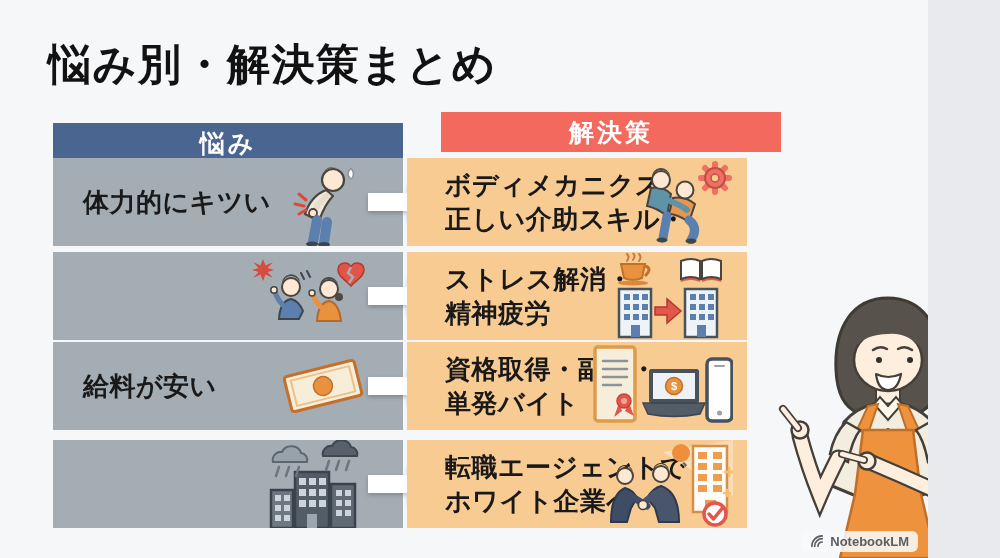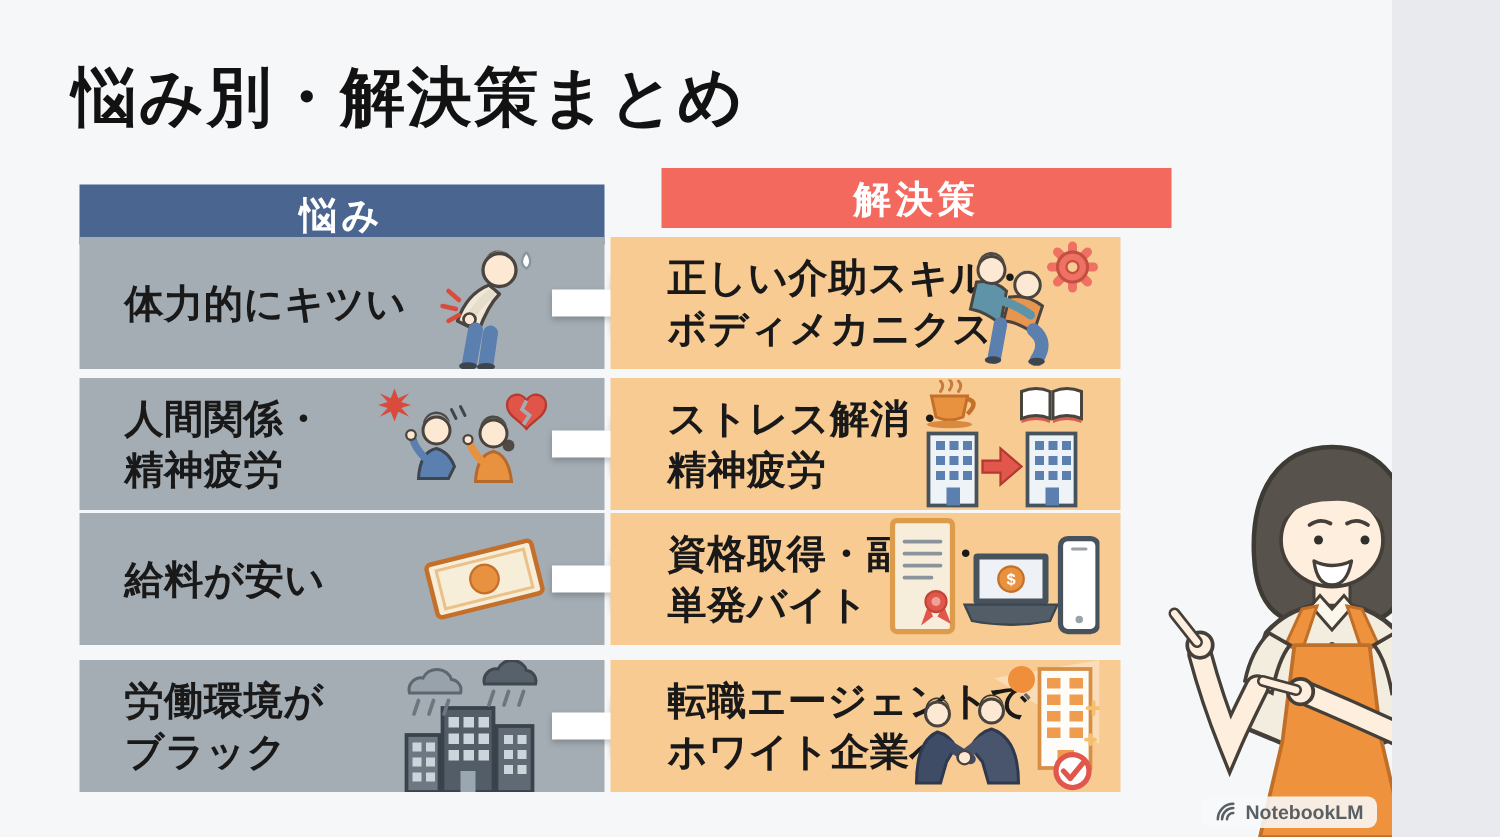--- a/index.html
+++ b/index.html
@@ -74,22 +74,22 @@
           </svg>
         </div>
       </div>
       <div class="arrow">
         <svg width="70" height="44" viewBox="0 0 70 44">
             <polygon points="0,13 40,13 40,2 68,22 40,42 40,31 0,31" fill="#ffffff"></polygon>
           </svg>
       </div>
       <div class="cell solution">
         <div class="cell-text">
+          <span class="line">ボディメカニクス</span>
           <span class="line">正しい介助スキル・</span>
-          <span class="line">ボディメカニクス</span>
         </div>
         <div class="cell-icon">
           <svg width="110" height="84" viewBox="0 0 110 84">
             <path d="M92,4 v28 M78,18 h28 M82,8 l20,20 M102,8 l-20,20" stroke="#ee7163" stroke-width="6" stroke-linecap="round"></path>
             <circle cx="92" cy="18" r="10" fill="#ee7163" stroke="#c24f40" stroke-width="2"></circle>
             <circle cx="92" cy="18" r="4" fill="#f8cb92" stroke="#c24f40" stroke-width="1.5"></circle>
             <path d="M50,38 Q62,36 72,44 L66,62 Q54,54 46,54 Z" fill="#e8964f" stroke="#4a443e" stroke-width="2"></path>
             <circle cx="62" cy="30" r="8.5" fill="#fde8d3" stroke="#4a443e" stroke-width="2"></circle>
             <path d="M54,27 a8.5,8.5 0 0 1 16,-2 q-3,-5 -8,-5 q-6,0 -8,7 Z" fill="#9aa2a8"></path>
             <path d="M66,60 Q76,68 68,80" stroke="#5b7fae" stroke-width="9" fill="none" stroke-linecap="round"></path>
@@ -100,24 +100,20 @@
             <path d="M44,56 L40,78" stroke="#5b7fae" stroke-width="9" stroke-linecap="round"></path>
             <ellipse cx="39" cy="80" rx="5.5" ry="2.5" fill="#3d464e"></ellipse>
               <ellipse cx="68" cy="81" rx="5.5" ry="2.5" fill="#3d464e"></ellipse>
           </svg>
         </div>
       </div>
     </div>
 
     <div class="row" style="top:140px">
       <div class="cell problem">
-        <div class="cell-text">
-          <span class="line">人間関係・</span>
-          <span class="line">精神疲労</span>
-        </div>
         <div class="cell-icon">
           <svg width="124" height="78" viewBox="0 0 124 78">
             <polygon points="16,2 18.5,8.5 25.8,5.2 20.5,11 27,13 20.5,15 25.8,20.8 18.5,17.5 16,24 13.5,17.5 6.2,20.8 11.5,15 5,13 11.5,11 6.2,5.2 13.5,8.5" fill="#d84b3d"></polygon>
             <path d="M104,10 c-3,-6 -13,-5 -13,3 c0,7 8,10 13,16 c5,-6 13,-9 13,-16 c0,-8 -10,-9 -13,-3 Z" fill="#e05548" stroke="#b23a2f" stroke-width="1.5"></path>
             <polyline points="104,10 101,16 106,20 102,26" stroke="#a4adb4" stroke-width="2.5" fill="none"></polyline>
             <path d="M54,16 l3,6 M60,14 l3,6" stroke="#3d464e" stroke-width="2" stroke-linecap="round"></path>
             <path d="M32,62 Q33,44 44,42 Q52,44 56,54 L52,62 Z" fill="#5b7fae" stroke="#3d464e" stroke-width="2"></path>
             <circle cx="44" cy="30" r="9" fill="#fde8d3" stroke="#4a443e" stroke-width="2"></circle>
             <path d="M35,28 a9,9 0 0 1 18,-3 q-4,-6 -9,-6 q-7,0 -9,9 Z" fill="#4f4a44"></path>
             <path d="M36,48 Q30,42 28,35" stroke="#5b7fae" stroke-width="5" fill="none" stroke-linecap="round"></path>
@@ -224,24 +220,20 @@
             <rect x="114" y="14" width="25" height="62" rx="5" fill="#fff" stroke="#47525c" stroke-width="3.5"></rect>
             <path d="M122,21 h9" stroke="#9aa2a8" stroke-width="2" stroke-linecap="round"></path>
             <circle cx="126.5" cy="68" r="2.5" fill="#9aa2a8"></circle>
           </svg>
         </div>
       </div>
     </div>
 
     <div class="row" style="top:328px">
       <div class="cell problem">
-        <div class="cell-text">
-          <span class="line">労働環境が</span>
-          <span class="line">ブラック</span>
-        </div>
         <div class="cell-icon">
           <svg width="120" height="88" viewBox="0 0 120 88">
             <rect x="20" y="50" width="22" height="38" fill="#6d7882" stroke="#3a434b" stroke-width="2.5"></rect>
             <g fill="#ccd5dc">
               <rect x="24" y="55" width="6" height="6"></rect>
                 <rect x="33" y="55" width="6" height="6"></rect>
               <rect x="24" y="65" width="6" height="6"></rect>
                 <rect x="33" y="65" width="6" height="6"></rect>
               <rect x="24" y="75" width="6" height="6"></rect>
                 <rect x="33" y="75" width="6" height="6"></rect>

